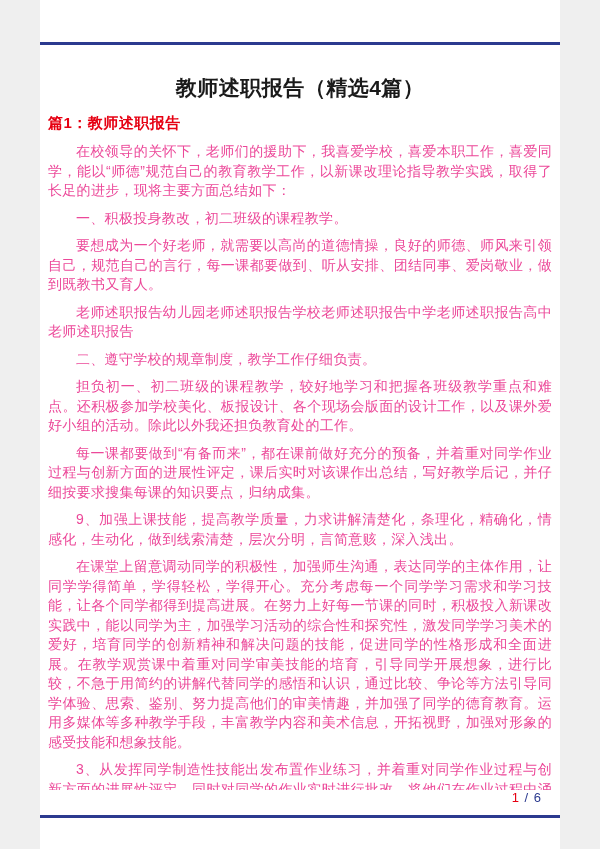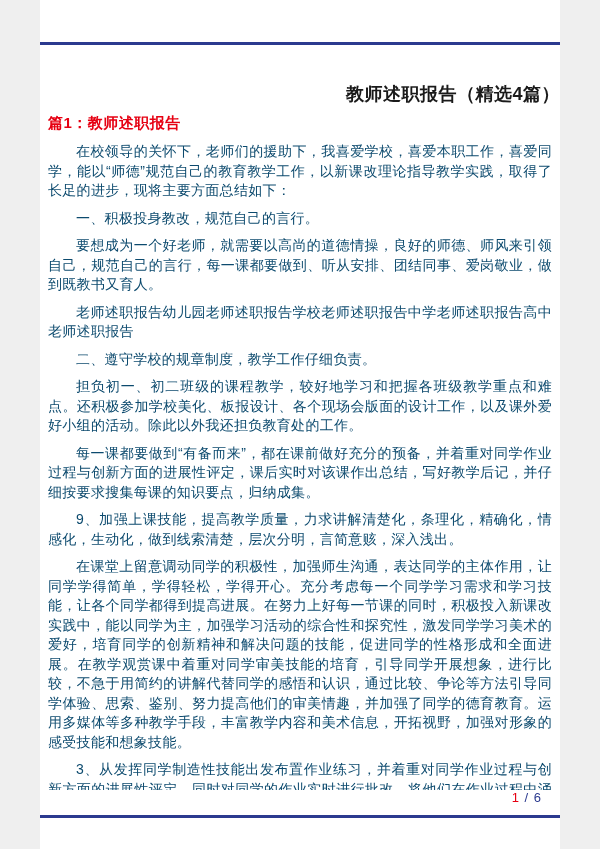--- a/index.html
+++ b/index.html
@@ -29,26 +29,25 @@
     height: 3px;
     background: #2b3a8f;
   }
   .rule-top { top: 42px; }
   .rule-bottom { top: 815px; }
   .doc-title {
     position: absolute;
     top: 74px;
     left: 0;
     width: 100%;
-    text-align: right;
-    font-size: 18px;
+    text-align: center;
+    font-size: 21px;
     font-weight: bold;
     color: #1a1a1a;
     letter-spacing: 0.5px;
-    margin-top: 8px;
   }
   .section-heading {
     position: absolute;
     top: 114px;
     left: 8px;
     font-size: 15px;
     font-weight: bold;
     color: #e60012;
     letter-spacing: 0.5px;
   }
@@ -57,21 +56,21 @@
     top: 142px;
     left: 8px;
     right: 8px;
     height: 648px;
     overflow: hidden;
   }
   .doc-body p {
     margin: 0 0 8px 0;
     font-size: 14px;
     line-height: 19.5px;
-    color: #0c4a6e;
+    color: #ec4899;
     text-indent: 2em;
     letter-spacing: 0.3px;
     text-align: justify;
   }
   .page-num {
     position: absolute;
     top: 790px;
     right: 18px;
     font-size: 13px;
     letter-spacing: 1px;
@@ -87,21 +86,21 @@
 <div class="page">
 
   <div class="rule rule-top"></div>
 
   <div class="doc-title">教师述职报告（精选4篇）</div>
 
   <div class="section-heading">篇1：教师述职报告</div>
 
   <div class="doc-body">
     <p>在校领导的关怀下，老师们的援助下，我喜爱学校，喜爱本职工作，喜爱同学，能以“师德”规范自己的教育教学工作，以新课改理论指导教学实践，取得了长足的进步，现将主要方面总结如下：</p>
-    <p>一、积极投身教改，规范自己的言行。</p>
+    <p>一、积极投身教改，初二班级的课程教学。</p>
     <p>要想成为一个好老师，就需要以高尚的道德情操，良好的师德、师风来引领自己，规范自己的言行，每一课都要做到、听从安排、团结同事、爱岗敬业，做到既教书又育人。</p>
     <p>老师述职报告幼儿园老师述职报告学校老师述职报告中学老师述职报告高中老师述职报告</p>
     <p>二、遵守学校的规章制度，教学工作仔细负责。</p>
     <p>担负初一、初二班级的课程教学，较好地学习和把握各班级教学重点和难点。还积极参加学校美化、板报设计、各个现场会版面的设计工作，以及课外爱好小组的活动。除此以外我还担负教育处的工作。</p>
     <p>每一课都要做到“有备而来”，都在课前做好充分的预备，并着重对同学作业过程与创新方面的进展性评定，课后实时对该课作出总结，写好教学后记，并仔细按要求搜集每课的知识要点，归纳成集。</p>
     <p>9、加强上课技能，提高教学质量，力求讲解清楚化，条理化，精确化，情感化，生动化，做到线索清楚，层次分明，言简意赅，深入浅出。</p>
     <p>在课堂上留意调动同学的积极性，加强师生沟通，表达同学的主体作用，让同学学得简单，学得轻松，学得开心。充分考虑每一个同学学习需求和学习技能，让各个同学都得到提高进展。在努力上好每一节课的同时，积极投入新课改实践中，能以同学为主，加强学习活动的综合性和探究性，激发同学学习美术的爱好，培育同学的创新精神和解决问题的技能，促进同学的性格形成和全面进展。在教学观赏课中着重对同学审美技能的培育，引导同学开展想象，进行比较，不急于用简约的讲解代替同学的感悟和认识，通过比较、争论等方法引导同学体验、思索、鉴别、努力提高他们的审美情趣，并加强了同学的德育教育。运用多媒体等多种教学手段，丰富教学内容和美术信息，开拓视野，加强对形象的感受技能和想象技能。</p>
     <p>3、从发挥同学制造性技能出发布置作业练习，并着重对同学作业过程与创新方面的进展性评定，同时对同学的作业实时进行批改。将他们在作业过程中涌现的共性问题进行</p>
   </div>
 

